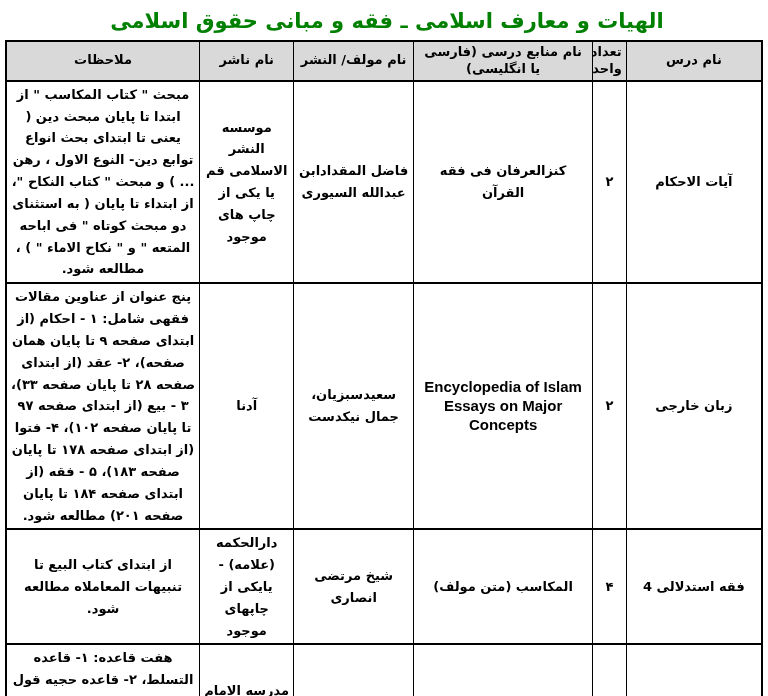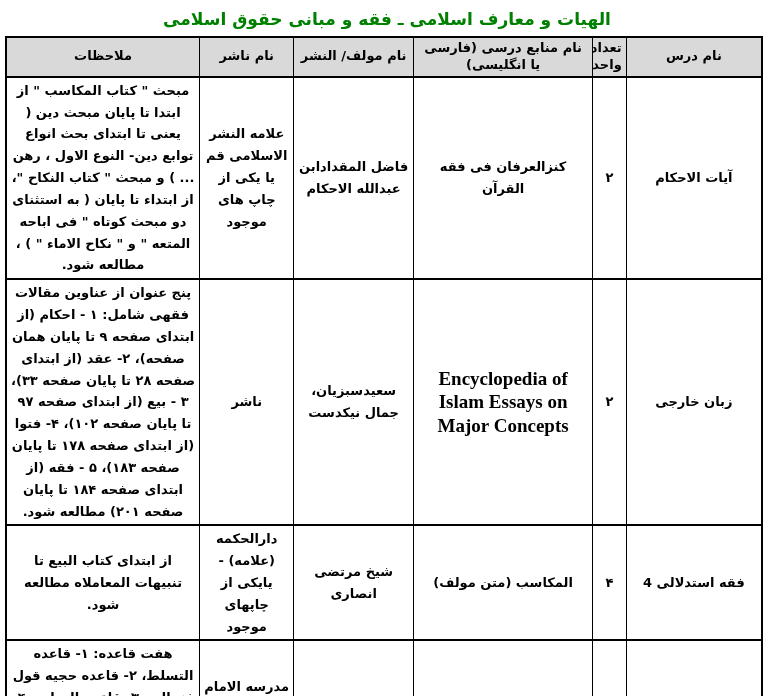--- a/index.html
+++ b/index.html
@@ -10,21 +10,21 @@
     font-family: "DejaVu Sans", sans-serif;
   }
   .page {
     width: 768px;
     height: 696px;
     box-sizing: border-box;
     overflow: hidden;
   }
   .title {
     color: #008000;
-    font-size: 17px;
+    font-size: 21px;
     font-weight: bold;
     text-align: center;
     margin: 9px 0 7px 6px;
     direction: rtl;
   }
   table.courses {
     border-collapse: collapse;
     direction: rtl;
     table-layout: fixed;
     width: 758px;
@@ -64,22 +64,22 @@
   .col-publisher { width: 93px;  }
   .col-notes     { width: 191px; }
 
   .row-1 td { height: 178px; }
   .row-2 td { height: 218px; }
   .row-3 td { height: 88px;  }
   .row-4 td { height: 134px; }
 
   td.latin-text {
     direction: ltr;
-    font-family: Liberation Serif, serif;
-    font-size: 19px;
+    font-family: Liberation Sans, sans-serif;
+    font-size: 15px;
     font-weight: bold;
     line-height: 1.25;
   }
   td.notes-cell { padding: 2px 6px; }
 </style>
 </head>
 <body>
 
 <div class="page">
 
@@ -94,30 +94,30 @@
         <th class="col-author">نام مولف/ النشر</th>
         <th class="col-publisher">نام ناشر</th>
         <th class="col-notes">ملاحظات</th>
       </tr>
     </thead>
     <tbody>
       <tr class="row-1">
         <td class="col-course">آیات الاحكام</td>
         <td class="col-units">۲</td>
         <td class="col-resource">كنزالعرفان فی فقه القرآن</td>
-        <td class="col-author">فاضل المقدادابن عبدالله الاحكام</td>
-        <td class="col-publisher">علامه النشر الاسلامی قم یا یكی از چاپ های موجود</td>
+        <td class="col-author">فاضل المقدادابن عبدالله السیوری</td>
+        <td class="col-publisher">موسسه النشر الاسلامی قم یا یكی از چاپ های موجود</td>
         <td class="col-notes notes-cell">مبحث " كتاب المكاسب " از ابتدا تا پایان مبحث دین ( یعنی تا ابتدای بحث انواع توابع دین- النوع الاول ، رهن ... ) و مبحث " كتاب النكاح "، از ابتداء تا پایان ( به استثنای دو مبحث كوتاه " فی اباحه المتعه " و " نكاح الاماء " ) ، مطالعه شود.</td>
       </tr>
       <tr class="row-2">
         <td class="col-course">زبان خارجی</td>
         <td class="col-units">۲</td>
         <td class="col-resource latin-text">Encyclopedia of Islam Essays on Major Concepts</td>
         <td class="col-author">سعیدسبزیان، جمال نیكدست</td>
-        <td class="col-publisher">ناشر</td>
+        <td class="col-publisher">آدنا</td>
         <td class="col-notes notes-cell">پنج عنوان از عناوین مقالات فقهی شامل: ۱ - احكام (از ابتدای صفحه ۹ تا پایان همان صفحه)، ۲- عقد (از ابتدای صفحه ۲۸ تا پایان صفحه ۳۳)، ۳ - بیع (از ابتدای صفحه ۹۷ تا پایان صفحه ۱۰۲)، ۴- فتوا (از ابتدای صفحه ۱۷۸ تا پایان صفحه ۱۸۳)، ۵ - فقه (از ابتدای صفحه ۱۸۴ تا پایان صفحه ۲۰۱) مطالعه شود.</td>
       </tr>
       <tr class="row-3">
         <td class="col-course">فقه استدلالی 4</td>
         <td class="col-units">۴</td>
         <td class="col-resource">المكاسب (متن مولف)</td>
         <td class="col-author">شیخ مرتضی انصاری</td>
         <td class="col-publisher">دارالحكمه (علامه) - یایكی از چاپهای موجود</td>
         <td class="col-notes notes-cell">از ابتدای كتاب البیع تا تنبیهات المعاملاه مطالعه شود.</td>
       </tr>

